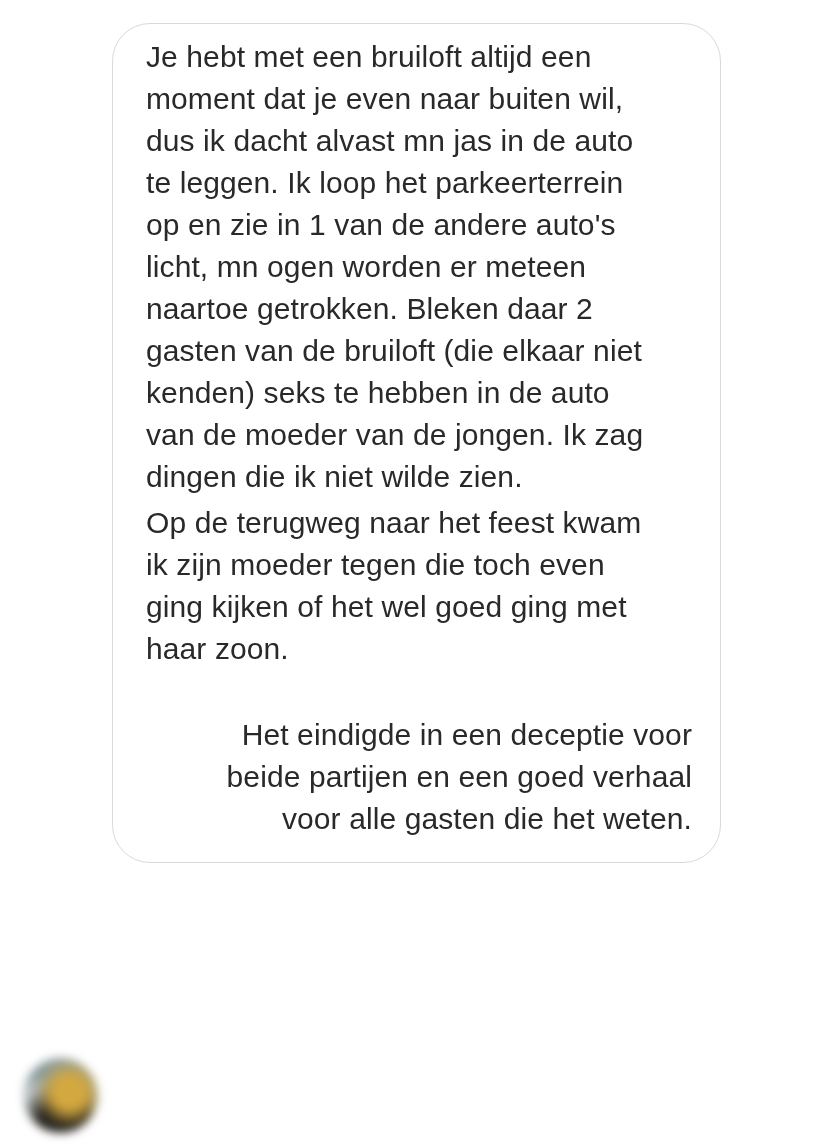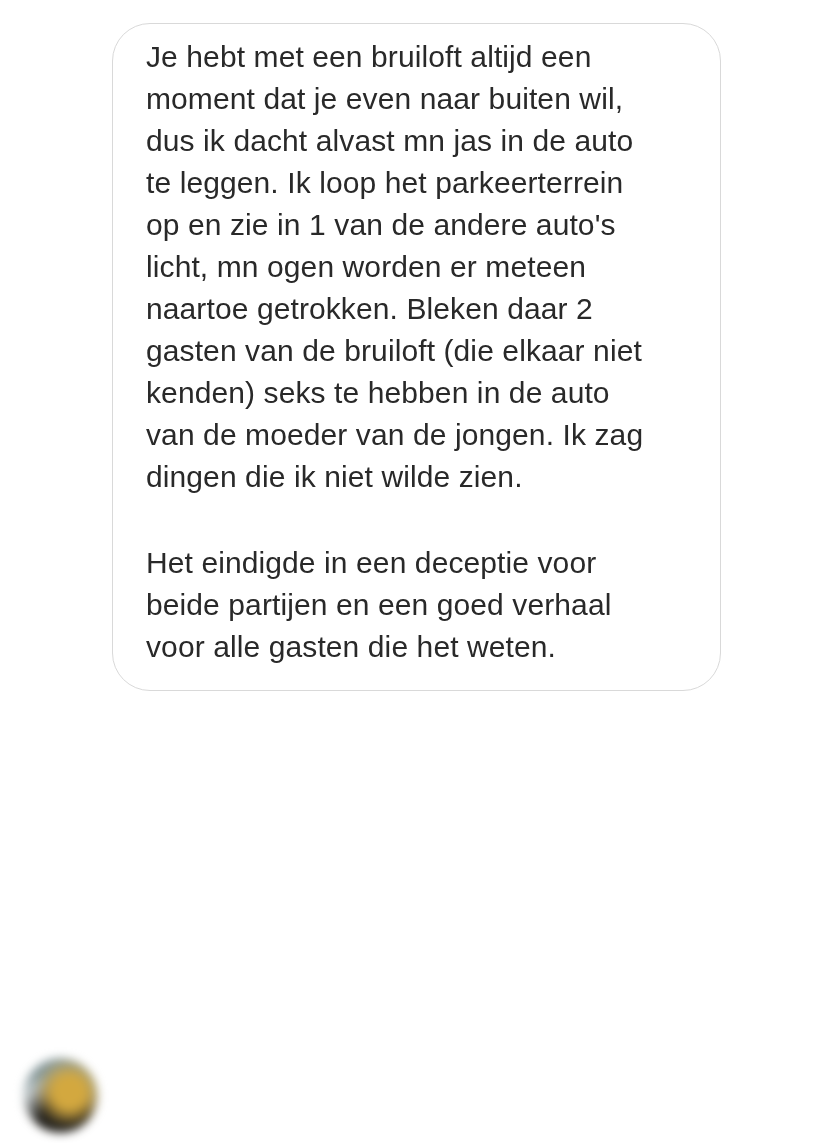--- a/index.html
+++ b/index.html
@@ -30,20 +30,21 @@
     margin: 0 0 4px 0;
     font-size: 30px;
     line-height: 42px;
     letter-spacing: 0.1px;
     color: var(--text-color, #292929);
     white-space: pre-line;
   }
   .para:last-child {
     margin-top: 44px;
     margin-bottom: 0;
+    text-align: right;
   }
   .avatar {
     position: absolute;
     left: 23px;
     top: 1058px;
     width: 75px;
     height: 75px;
     border-radius: 50%;
     overflow: hidden;
     filter: blur(5px);
@@ -69,20 +70,24 @@
 moment dat je even naar buiten wil,
 dus ik dacht alvast mn jas in de auto
 te leggen. Ik loop het parkeerterrein
 op en zie in 1 van de andere auto's
 licht, mn ogen worden er meteen
 naartoe getrokken. Bleken daar 2
 gasten van de bruiloft (die elkaar niet
 kenden) seks te hebben in de auto
 van de moeder van de jongen. Ik zag
 dingen die ik niet wilde zien.</p>
+    <p class="para">Op de terugweg naar het feest kwam
+ik zijn moeder tegen die toch even
+ging kijken of het wel goed ging met
+haar zoon.</p>
     <p class="para">Het eindigde in een deceptie voor
 beide partijen en een goed verhaal
 voor alle gasten die het weten.</p>
   </div>
   <div class="avatar">
     <div class="avatar-img"></div>
   </div>
 </div>
 
 </body></html>

